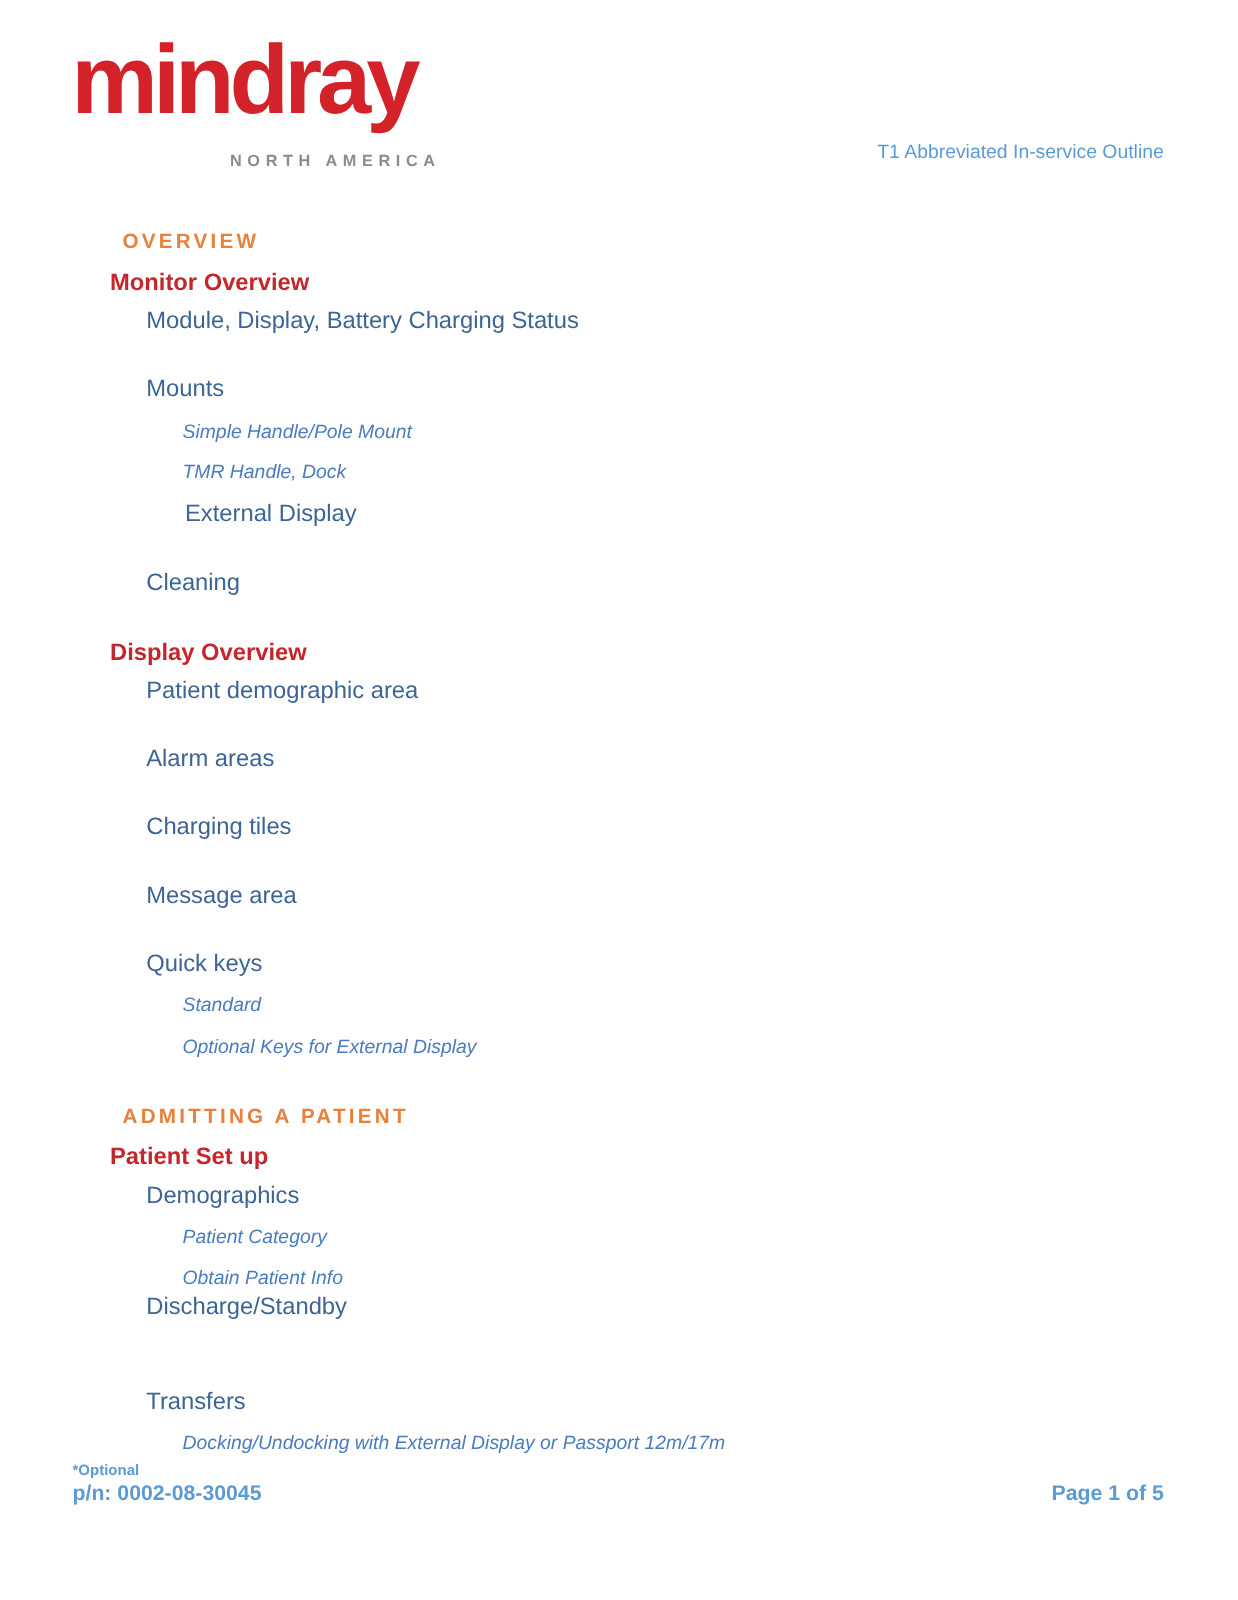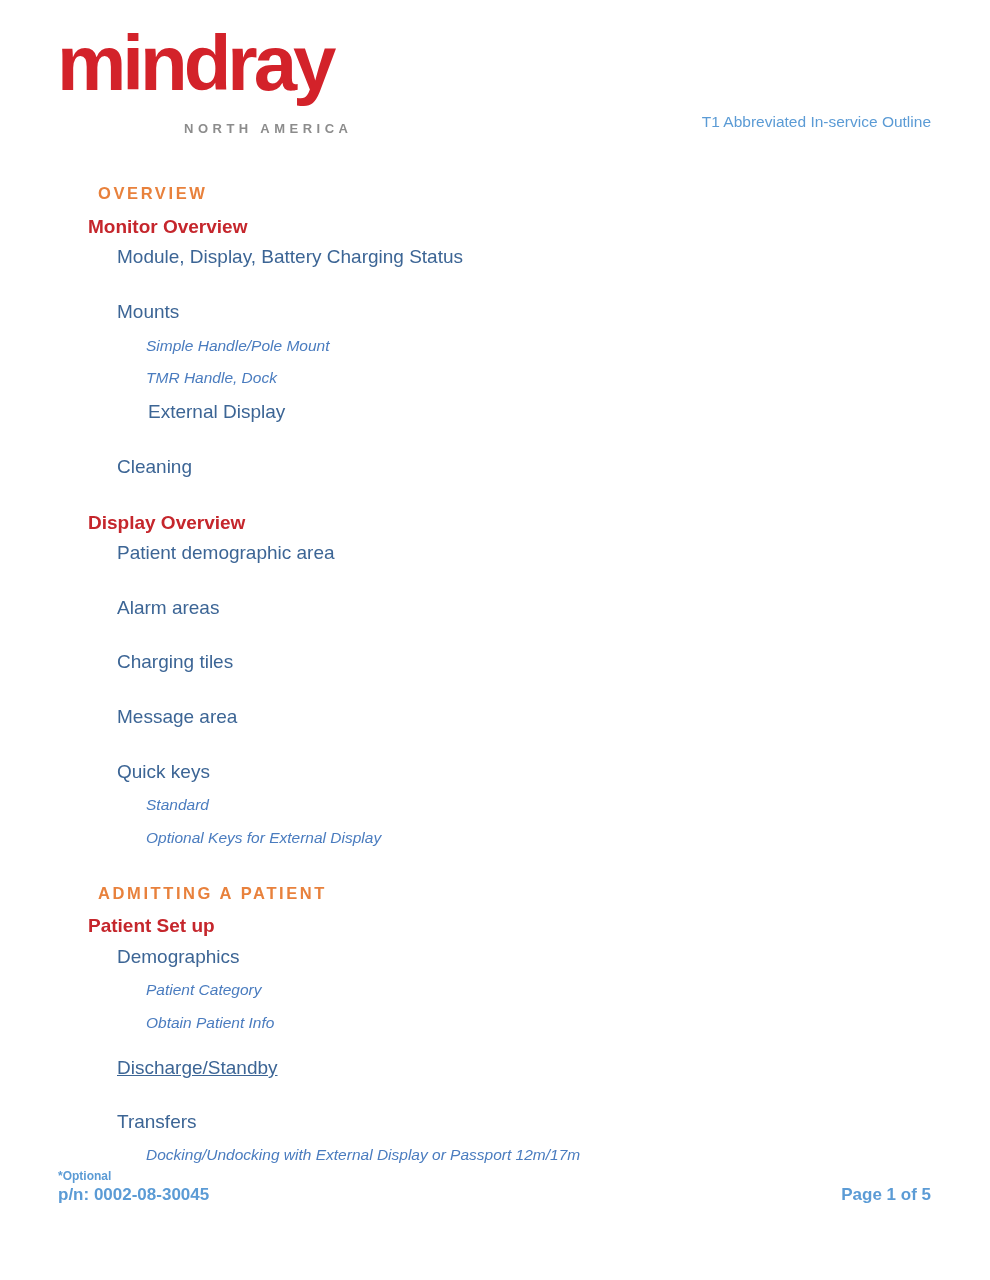--- a/index.html
+++ b/index.html
@@ -117,21 +117,21 @@
   <div class="line h3" style="left:117px; top:761px;">Quick keys</div>
   <div class="line h4" style="left:146px; top:796px;">Standard</div>
   <div class="line h4" style="left:146px; top:829px;">Optional Keys for External Display</div>
 
   <div class="line h1" style="left:59px;  top:884px;">ADMITTING A PATIENT</div>
 
   <div class="line h2" style="left:88px;  top:915px;">Patient Set up</div>
   <div class="line h3" style="left:117px; top:946px;">Demographics</div>
   <div class="line h4" style="left:146px; top:981px;">Patient Category</div>
   <div class="line h4" style="left:146px; top:1014px;">Obtain Patient Info</div>
-  <div class="line h3" style="left:117px; top:1057px;text-decoration:underline;">Discharge/Standby</div>
+  <div class="line h3" style="left:117px; top:1035px;">Discharge/Standby</div>
   <div class="line h3" style="left:117px; top:1111px;">Transfers</div>
   <div class="line h4" style="left:146px; top:1146px;">Docking/Undocking with External Display or Passport 12m/17m</div>
 
   <div class="footer-note">*Optional</div>
   <div class="footer-pn">p/n: 0002-08-30045</div>
   <div class="footer-page">Page 1 of 5</div>
 
 </div>
 
 </body></html>

